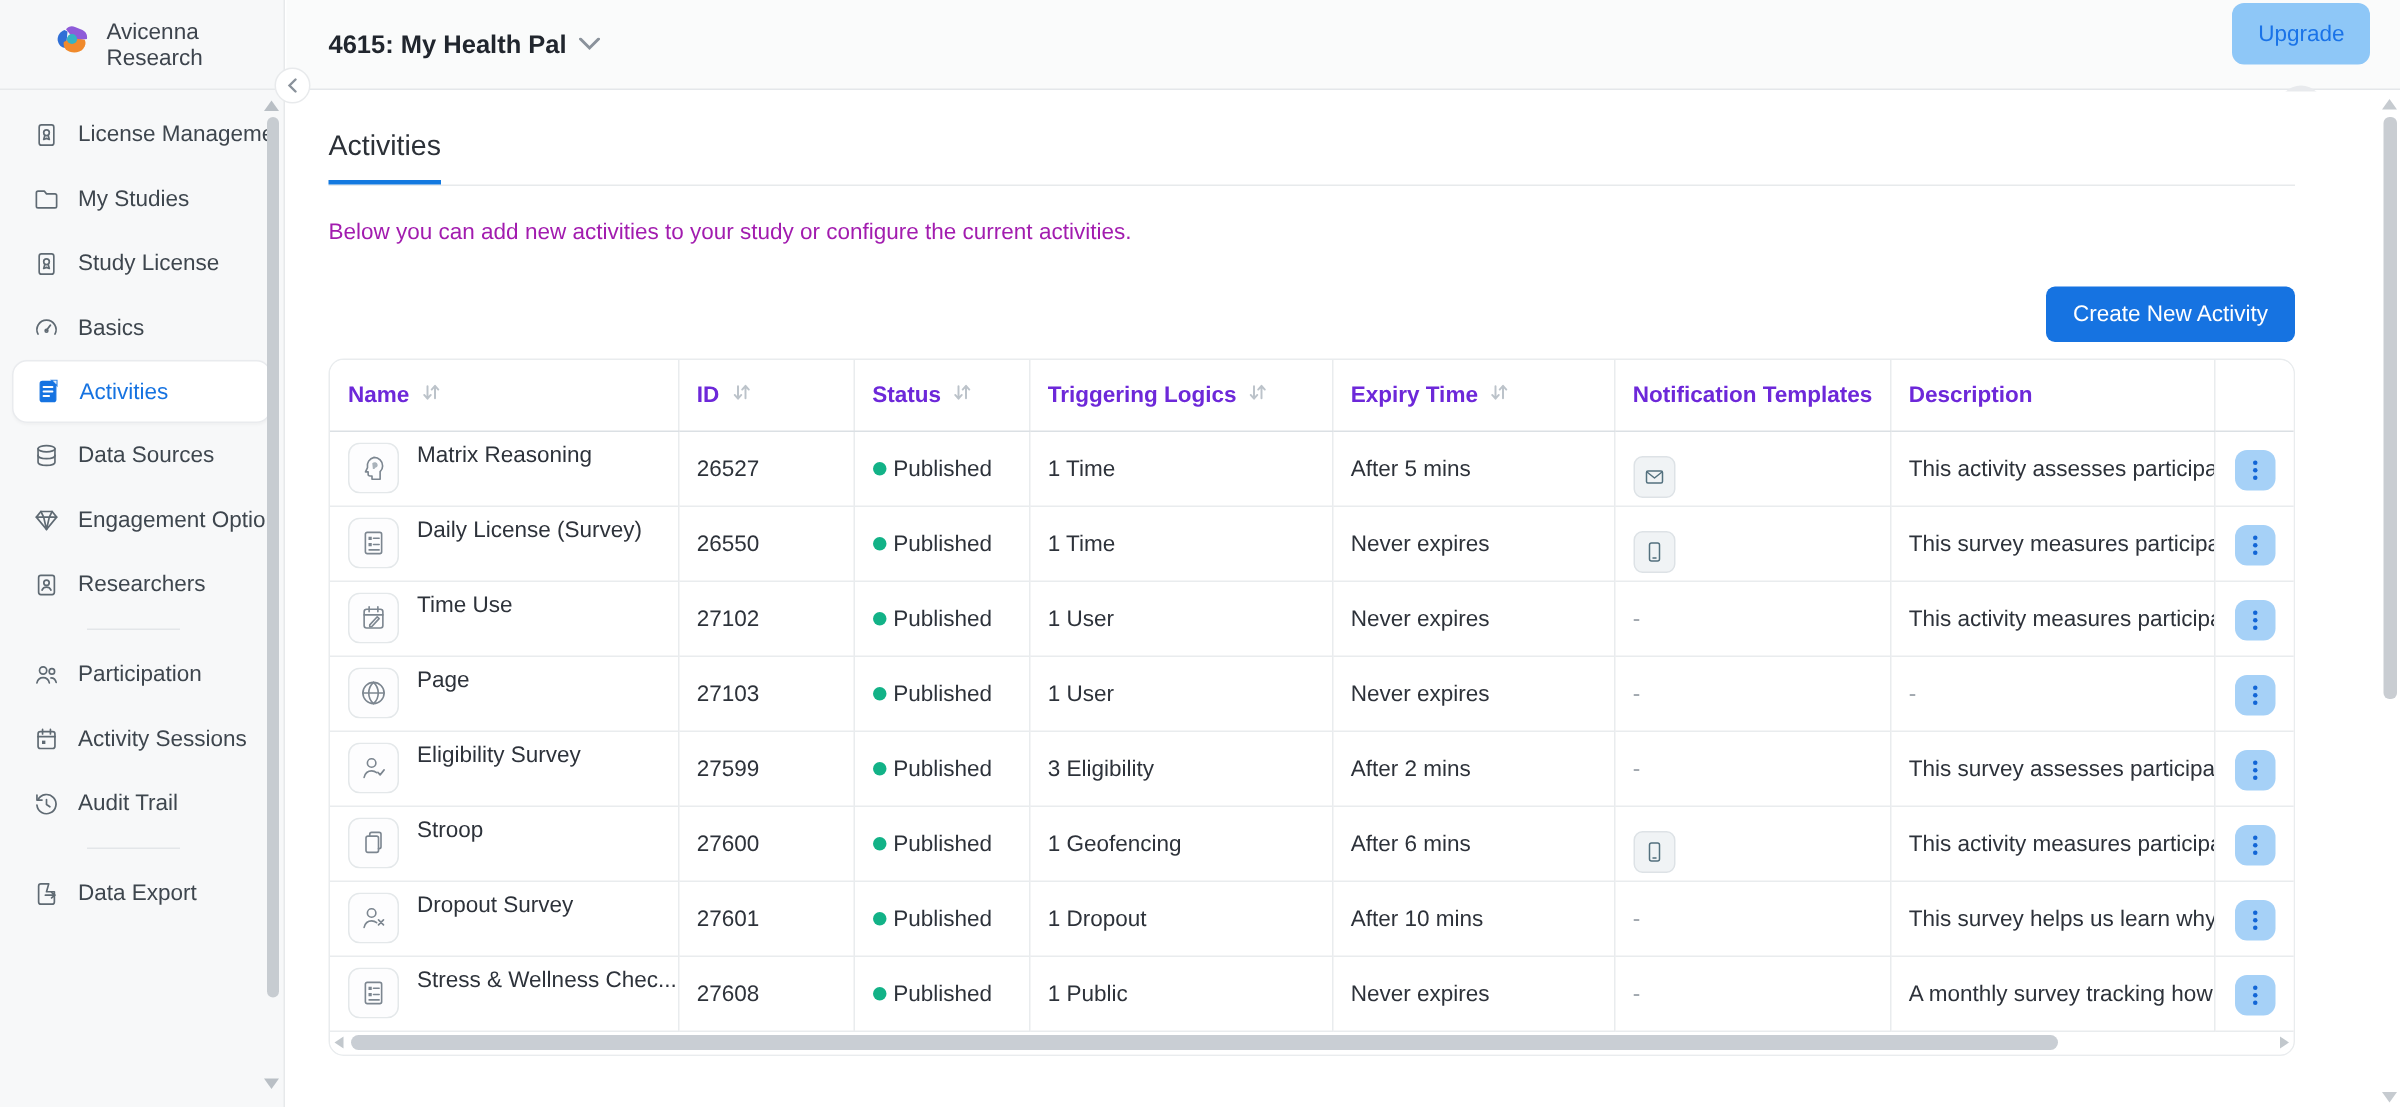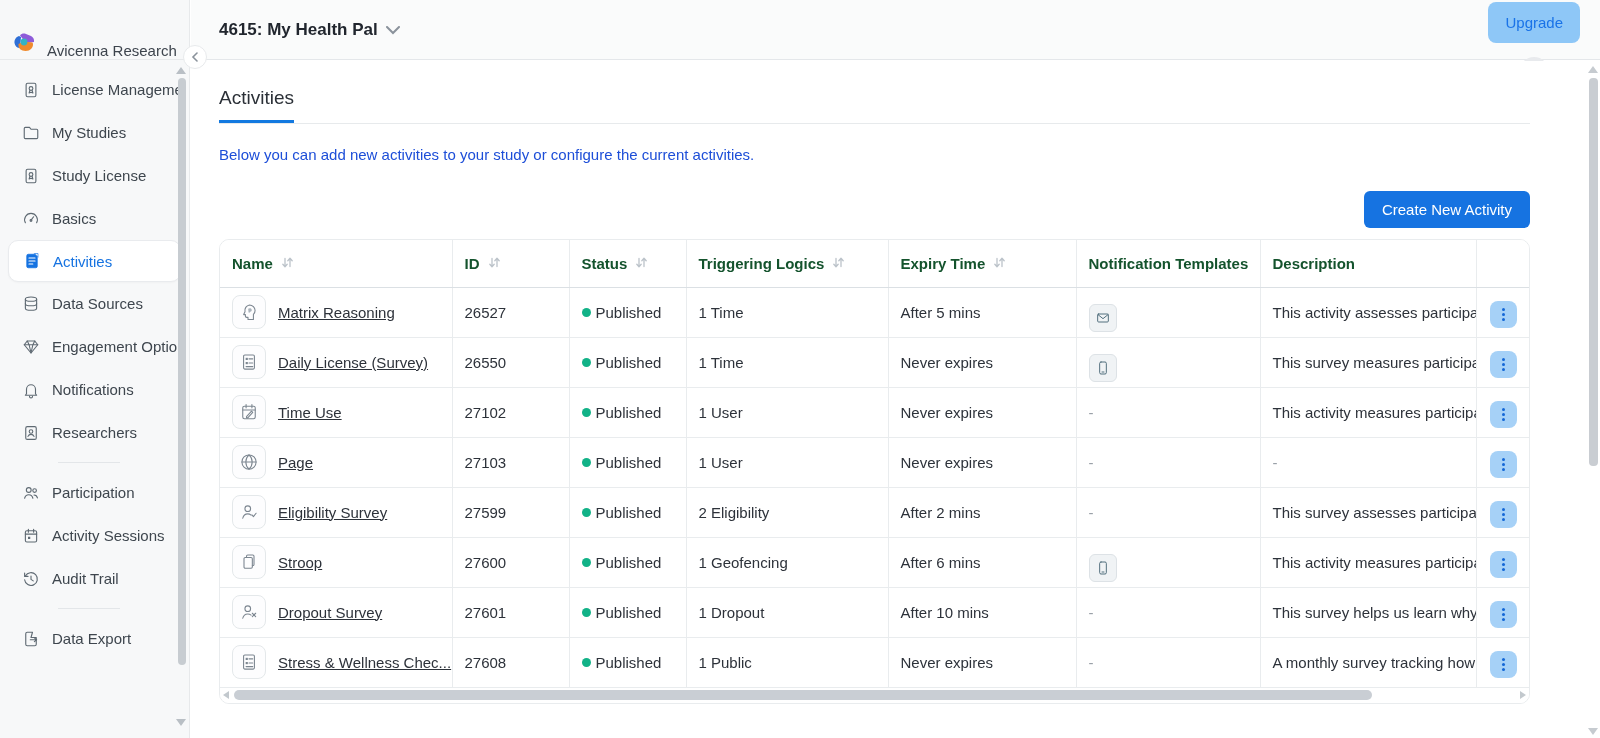--- a/index.html
+++ b/index.html
@@ -1,21 +1,21 @@
 <!DOCTYPE html>
 <html><head>
 <meta charset="utf-8">
 <style>
   * { margin:0; padding:0; box-sizing:border-box; }
   html,body { width:1600px; height:738px; font-family:"Liberation Sans", sans-serif; background:#fff; overflow:hidden; }
   .app { position:relative; width:1600px; height:738px; }
 
   
   .sidebar { position:absolute; left:0; top:0; width:190px; height:738px; background:#f7f8f9; border-right:1px solid #e7e9eb; overflow:hidden; }
-  .logo-row { height:60px; display:flex; align-items:flex-end; gap:9px; padding-left:12px; border-bottom:1px solid #e7e9eb; }
+  .logo-row { height:60px; display:flex; align-items:center; gap:9px; padding-left:36px; border-bottom:1px solid #e7e9eb; }
   .brand-name { font-size:15px; color:#3d444d; }
   .nav { padding-top:8px; }
   .nav-item { display:flex; align-items:center; gap:12px; height:43px; padding:0 14px 0 22px; color:#3e464e; font-size:15px; cursor:pointer; white-space:nowrap; overflow:hidden; }
   .nav-item .ic { flex:0 0 18px; height:18px; display:flex; align-items:center; justify-content:center; }
   .nav-item svg { stroke:#5f6a73; }
   .nav-item.active { background:#fff; border:1px solid #e9ebee; border-radius:10px; margin:0 8px; padding:0 8px 0 14px; height:42px; color:#1673e1; box-shadow:0 1px 2px rgba(0,0,0,.03); }
   .nav-item.active svg { stroke:#1673e1; }
   .nav-divider { height:1px; background:#e3e6e9; width:62px; margin:8px 0 8px 58px; }
   .side-scroll { position:absolute; right:3px; top:78px; width:8px; height:587px; background:#c7ccd1; border-radius:4px; }
   .side-arrow { position:absolute; right:3px; width:0; height:0; border-left:5px solid transparent; border-right:5px solid transparent; }
@@ -30,32 +30,32 @@
   .license-text { font-size:14px; color:#21262e; }
   .upgrade-btn { background:#8ec7f7; color:#1a73e8; border:none; font-family:inherit; font-size:15px; padding:12px 17px; border-radius:8px; cursor:pointer;margin-top:48px; }
   .help-btn { width:30px; height:30px; border-radius:50%; background:#e8eaed; color:#5f6670; border:none; font-family:inherit; font-size:14px; cursor:pointer; }
   .avatar { width:34px; height:34px; border-radius:50%; background:#fdfdfd; border:1px solid #eef0f2; }
   .collapse-btn { position:absolute; left:183px; top:45px; width:24px; height:24px; border-radius:50%; background:#fff; border:1px solid #e8eaec; z-index:5; display:flex; align-items:center; justify-content:center; cursor:pointer; color:#8a929b; font-size:13px; }
 
   
   .main { position:absolute; left:191px; top:61px; width:1395px; height:677px; background:#fff; }
   .tabbar { margin:0 0 0 28px; width:1311px; border-bottom:1px solid #e7eaec; padding-top:26px; }
   .tab { display:inline-block; font-size:19px; color:#2b3037; padding-bottom:11px; border-bottom:3px solid #1379e0; cursor:pointer; }
-  .intro { margin:22px 0 0 28px; font-size:15px; color:#1d4ed8; }
+  .intro { margin:22px 0 0 28px; font-size:15px; color:#a21caf; }
   .actions-row { margin:28px 28px 0 28px; width:1311px; display:flex; justify-content:flex-end; }
   .create-btn { background:#1673e1; color:#fff; border:none; font-family:inherit; font-size:15px; padding:10px 18px; border-radius:6px; cursor:pointer; }
 
   .table-card { margin:11px 0 0 28px; width:1311px; border:1px solid #e9ecee; border-radius:10px; overflow:hidden; background:#fff; }
   table { border-collapse:collapse; table-layout:fixed; width:1310px; }
-  th { height:47px; text-align:left; font-size:15px; color:#14532d; padding:0 0 0 12px; border-bottom:1px solid #dbe0e4; border-right:1px solid #e9ecee; background:#fff; }
+  th { height:47px; text-align:left; font-size:15px; color:#6d28d9; padding:0 0 0 12px; border-bottom:1px solid #dbe0e4; border-right:1px solid #e9ecee; background:#fff; }
   th:last-child { border-right:none; }
   th .th-inner { display:flex; align-items:center; gap:8px; }
   td { height:50px; font-size:15px; color:#2d323a; padding:0 0 0 12px; border-bottom:1px solid #e9ecee; border-right:1px solid #e9ecee; background:#fff; overflow:hidden; white-space:nowrap; }
   td:last-child { border-right:none; }
-  .name-cell { display:flex; align-items:center; gap:12px; overflow:hidden;text-decoration:underline; }
+  .name-cell { display:flex; gap:12px; overflow:hidden; }
   .act-icon-box { flex:0 0 34px; height:34px; border:1px solid #e4e8ea; border-radius:8px; background:#fdfdfe; display:flex; align-items:center; justify-content:center; }
   .act-icon-box svg { stroke:#7c8690; }
   .status-cell { display:flex; align-items:center; gap:5px; }
   .status-dot { width:9px; height:9px; border-radius:50%; background:#12b287; }
   .notif-box { display:inline-flex; width:28px; height:28px; border:1px solid #dde2e6; border-radius:6px; background:#f0f3f5; align-items:center; justify-content:center; margin-top:11px; }
   .notif-box svg { stroke:#53707e; }
   .dash { color:#9aa1a8; }
   .kebab-cell { text-align:center; padding:0; }
   .kebab-btn { width:27px; height:27px; border-radius:8px; border:none; background:#a6d1f7; display:inline-flex; flex-direction:column; align-items:center; justify-content:center; gap:2px; cursor:pointer; }
   .kebab-btn i { width:3px; height:3px; border-radius:50%; background:#1366d6; }
@@ -148,29 +148,20 @@
     <span>Data Sources</span>
         </div>
         <div class="nav-item">
           <span class="ic">
             <svg width="18" height="18" viewBox="0 0 24 24" fill="none" stroke-width="1.5" stroke-linecap="round" stroke-linejoin="round">
               <path d="M7 4h10l4 5-9 11L3 9z"></path>
               <path d="M3 9h18M9.5 9 12 20 14.5 9M7 4l2.5 5M17 4l-2.5 5"></path>
             </svg>
           </span>
     <span>Engagement Optior</span>
-        </div>
-        <div class="nav-item">
-          <span class="ic">
-            <svg width="18" height="18" viewBox="0 0 24 24" fill="none" stroke-width="1.5" stroke-linecap="round" stroke-linejoin="round">
-              <path d="M6 17v-6a6 6 0 0 1 12 0v6l1.5 2h-15z"></path>
-              <path d="M10 20.5a2 2 0 0 0 4 0"></path>
-            </svg>
-          </span>
-    <span>Notifications</span>
         </div>
         <div class="nav-item">
           <span class="ic">
             <svg width="18" height="18" viewBox="0 0 24 24" fill="none" stroke-width="1.5" stroke-linecap="round" stroke-linejoin="round">
               <rect x="5" y="3.5" width="14" height="17" rx="2"></rect>
               <circle cx="12" cy="10" r="2.4"></circle>
               <path d="M8 16.5c.8-1.8 2.3-2.6 4-2.6s3.2.8 4 2.6"></path>
             </svg>
           </span>
     <span>Researchers</span>
@@ -481,21 +472,21 @@
       <span>Eligibility Survey</span>
     </span>
               </td>
     <td>27599</td>
     <td>
                 <span class="status-cell">
       <span class="status-dot"></span>
       <span>Published</span>
     </span>
               </td>
-    <td>2 Eligibility</td>
+    <td>3 Eligibility</td>
     <td>After 2 mins</td>
     <td><span class="dash">-</span></td>
     <td><span>This survey assesses participants</span></td>
     <td class="kebab-cell">
       <button class="kebab-btn">
                   <i></i>
                   <i></i>
                   <i></i>
                 </button>
     </td>

